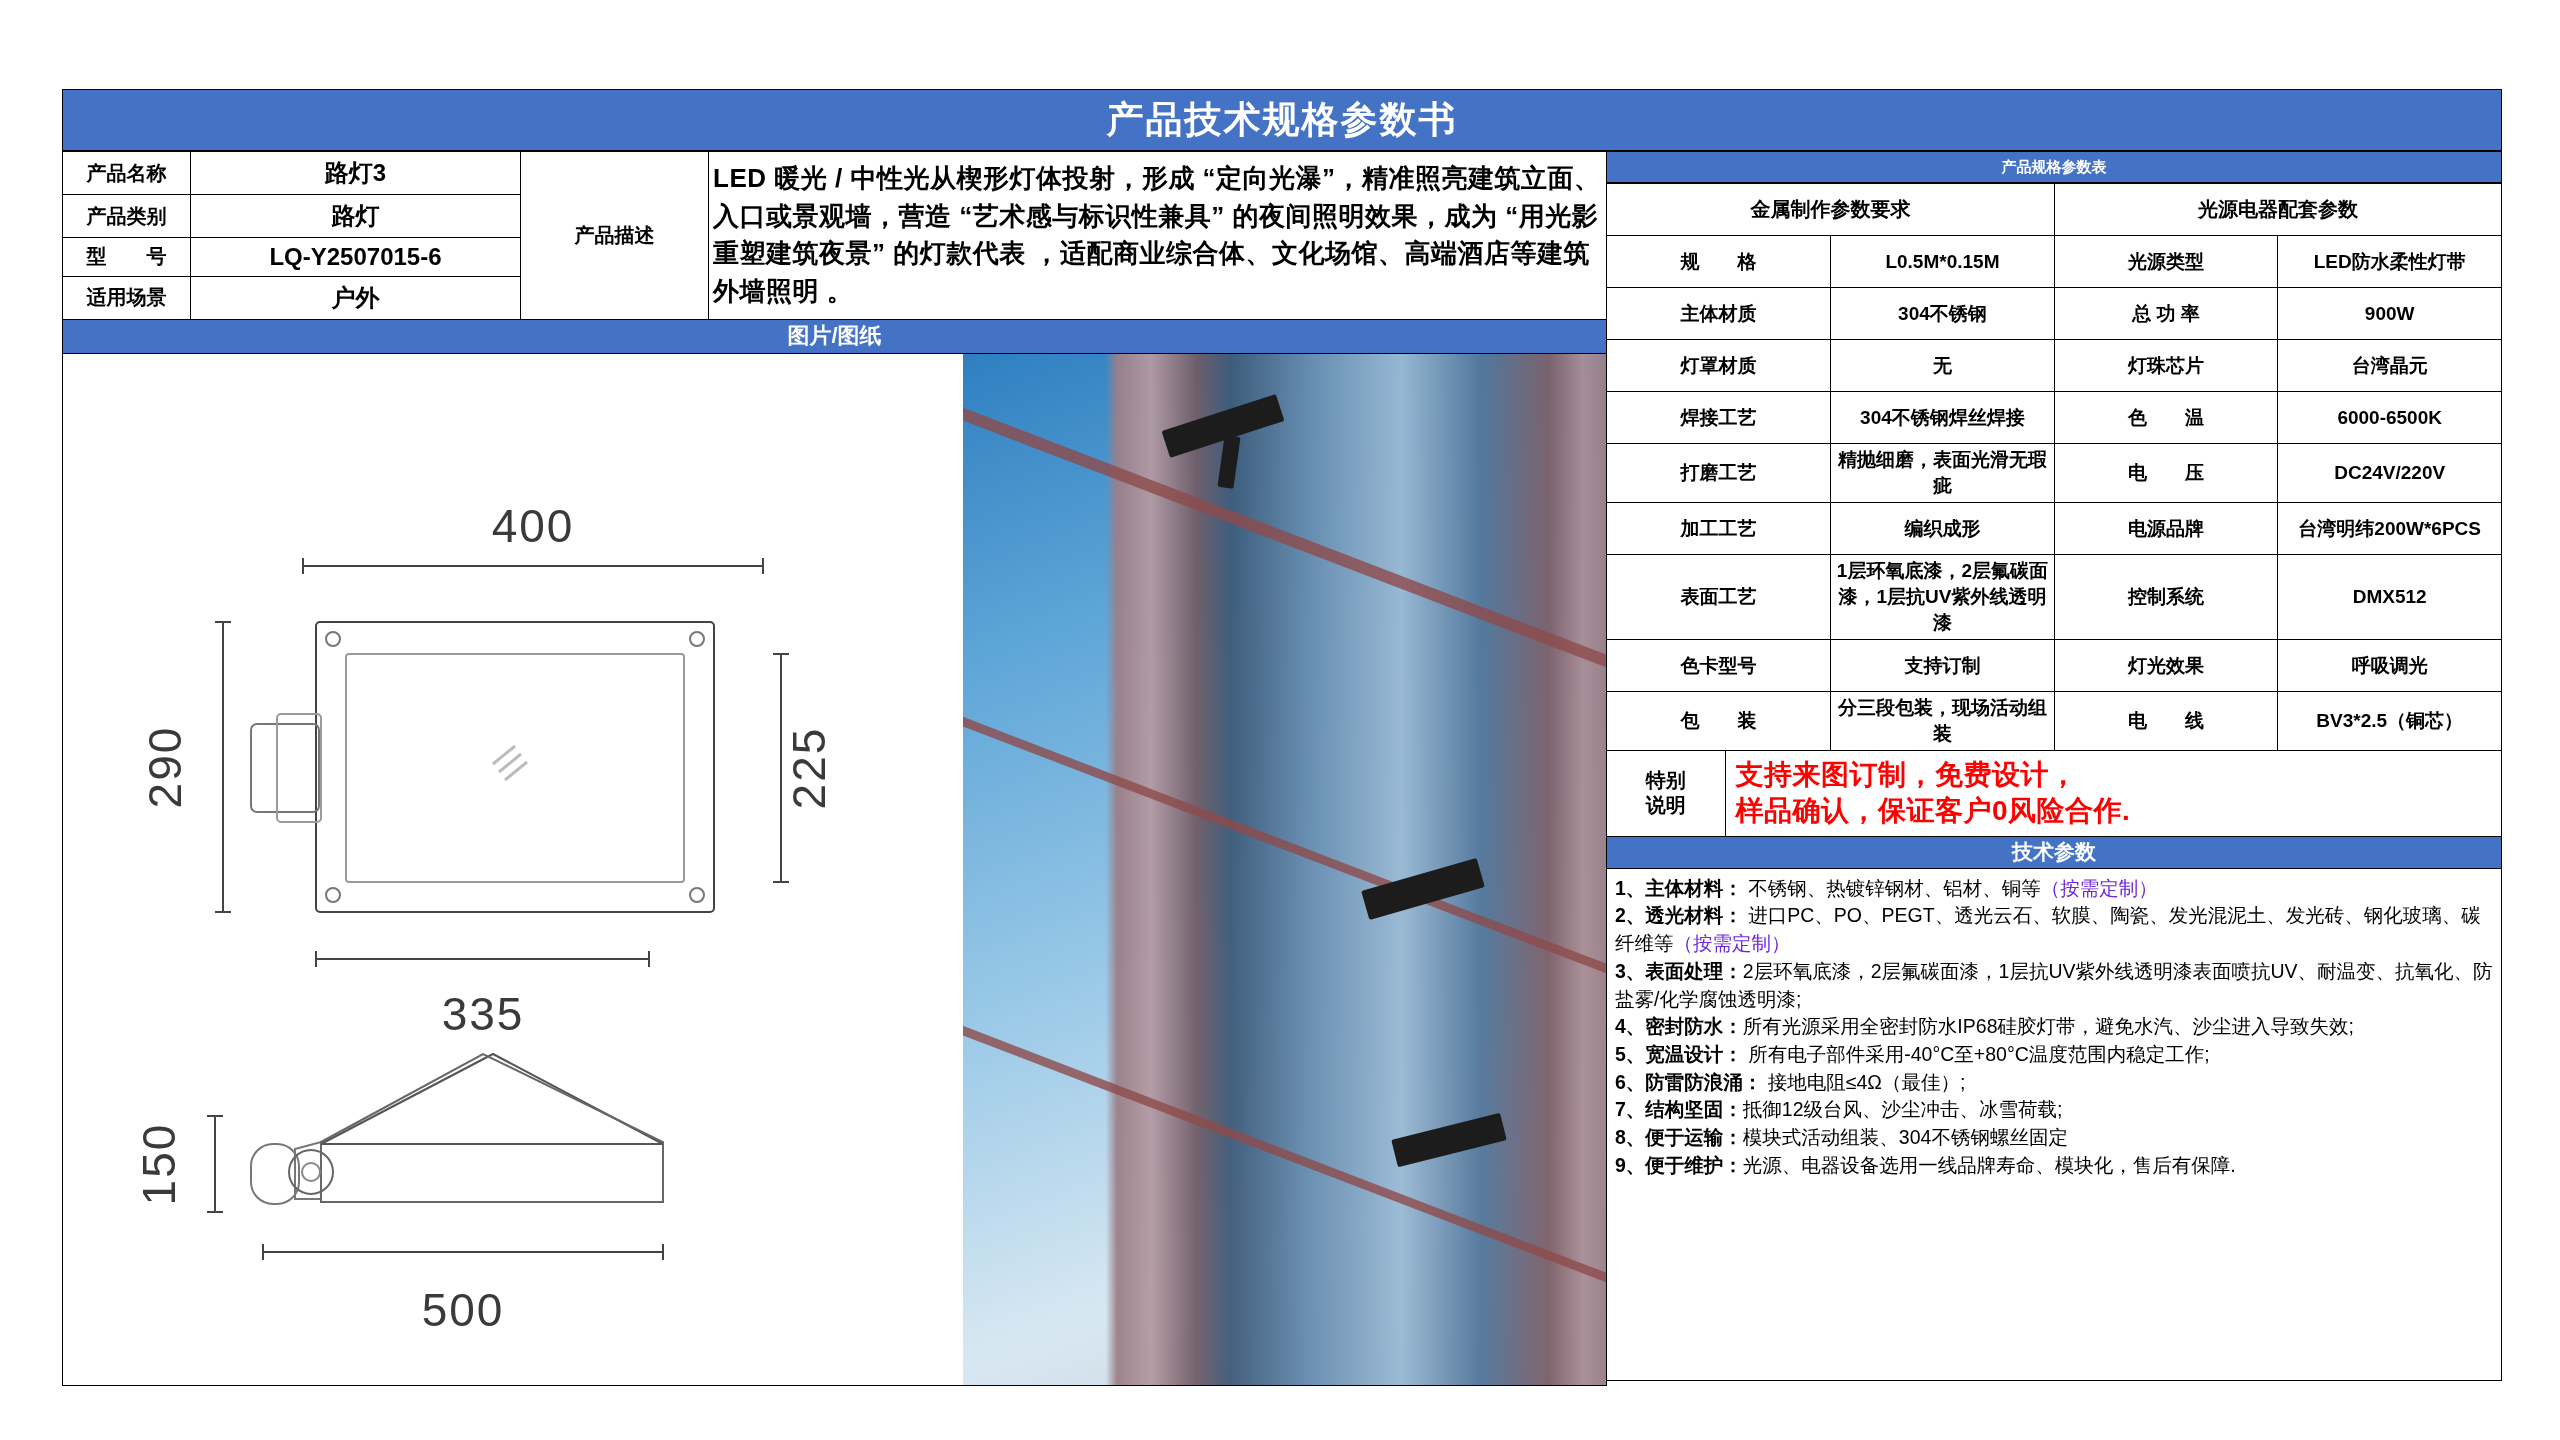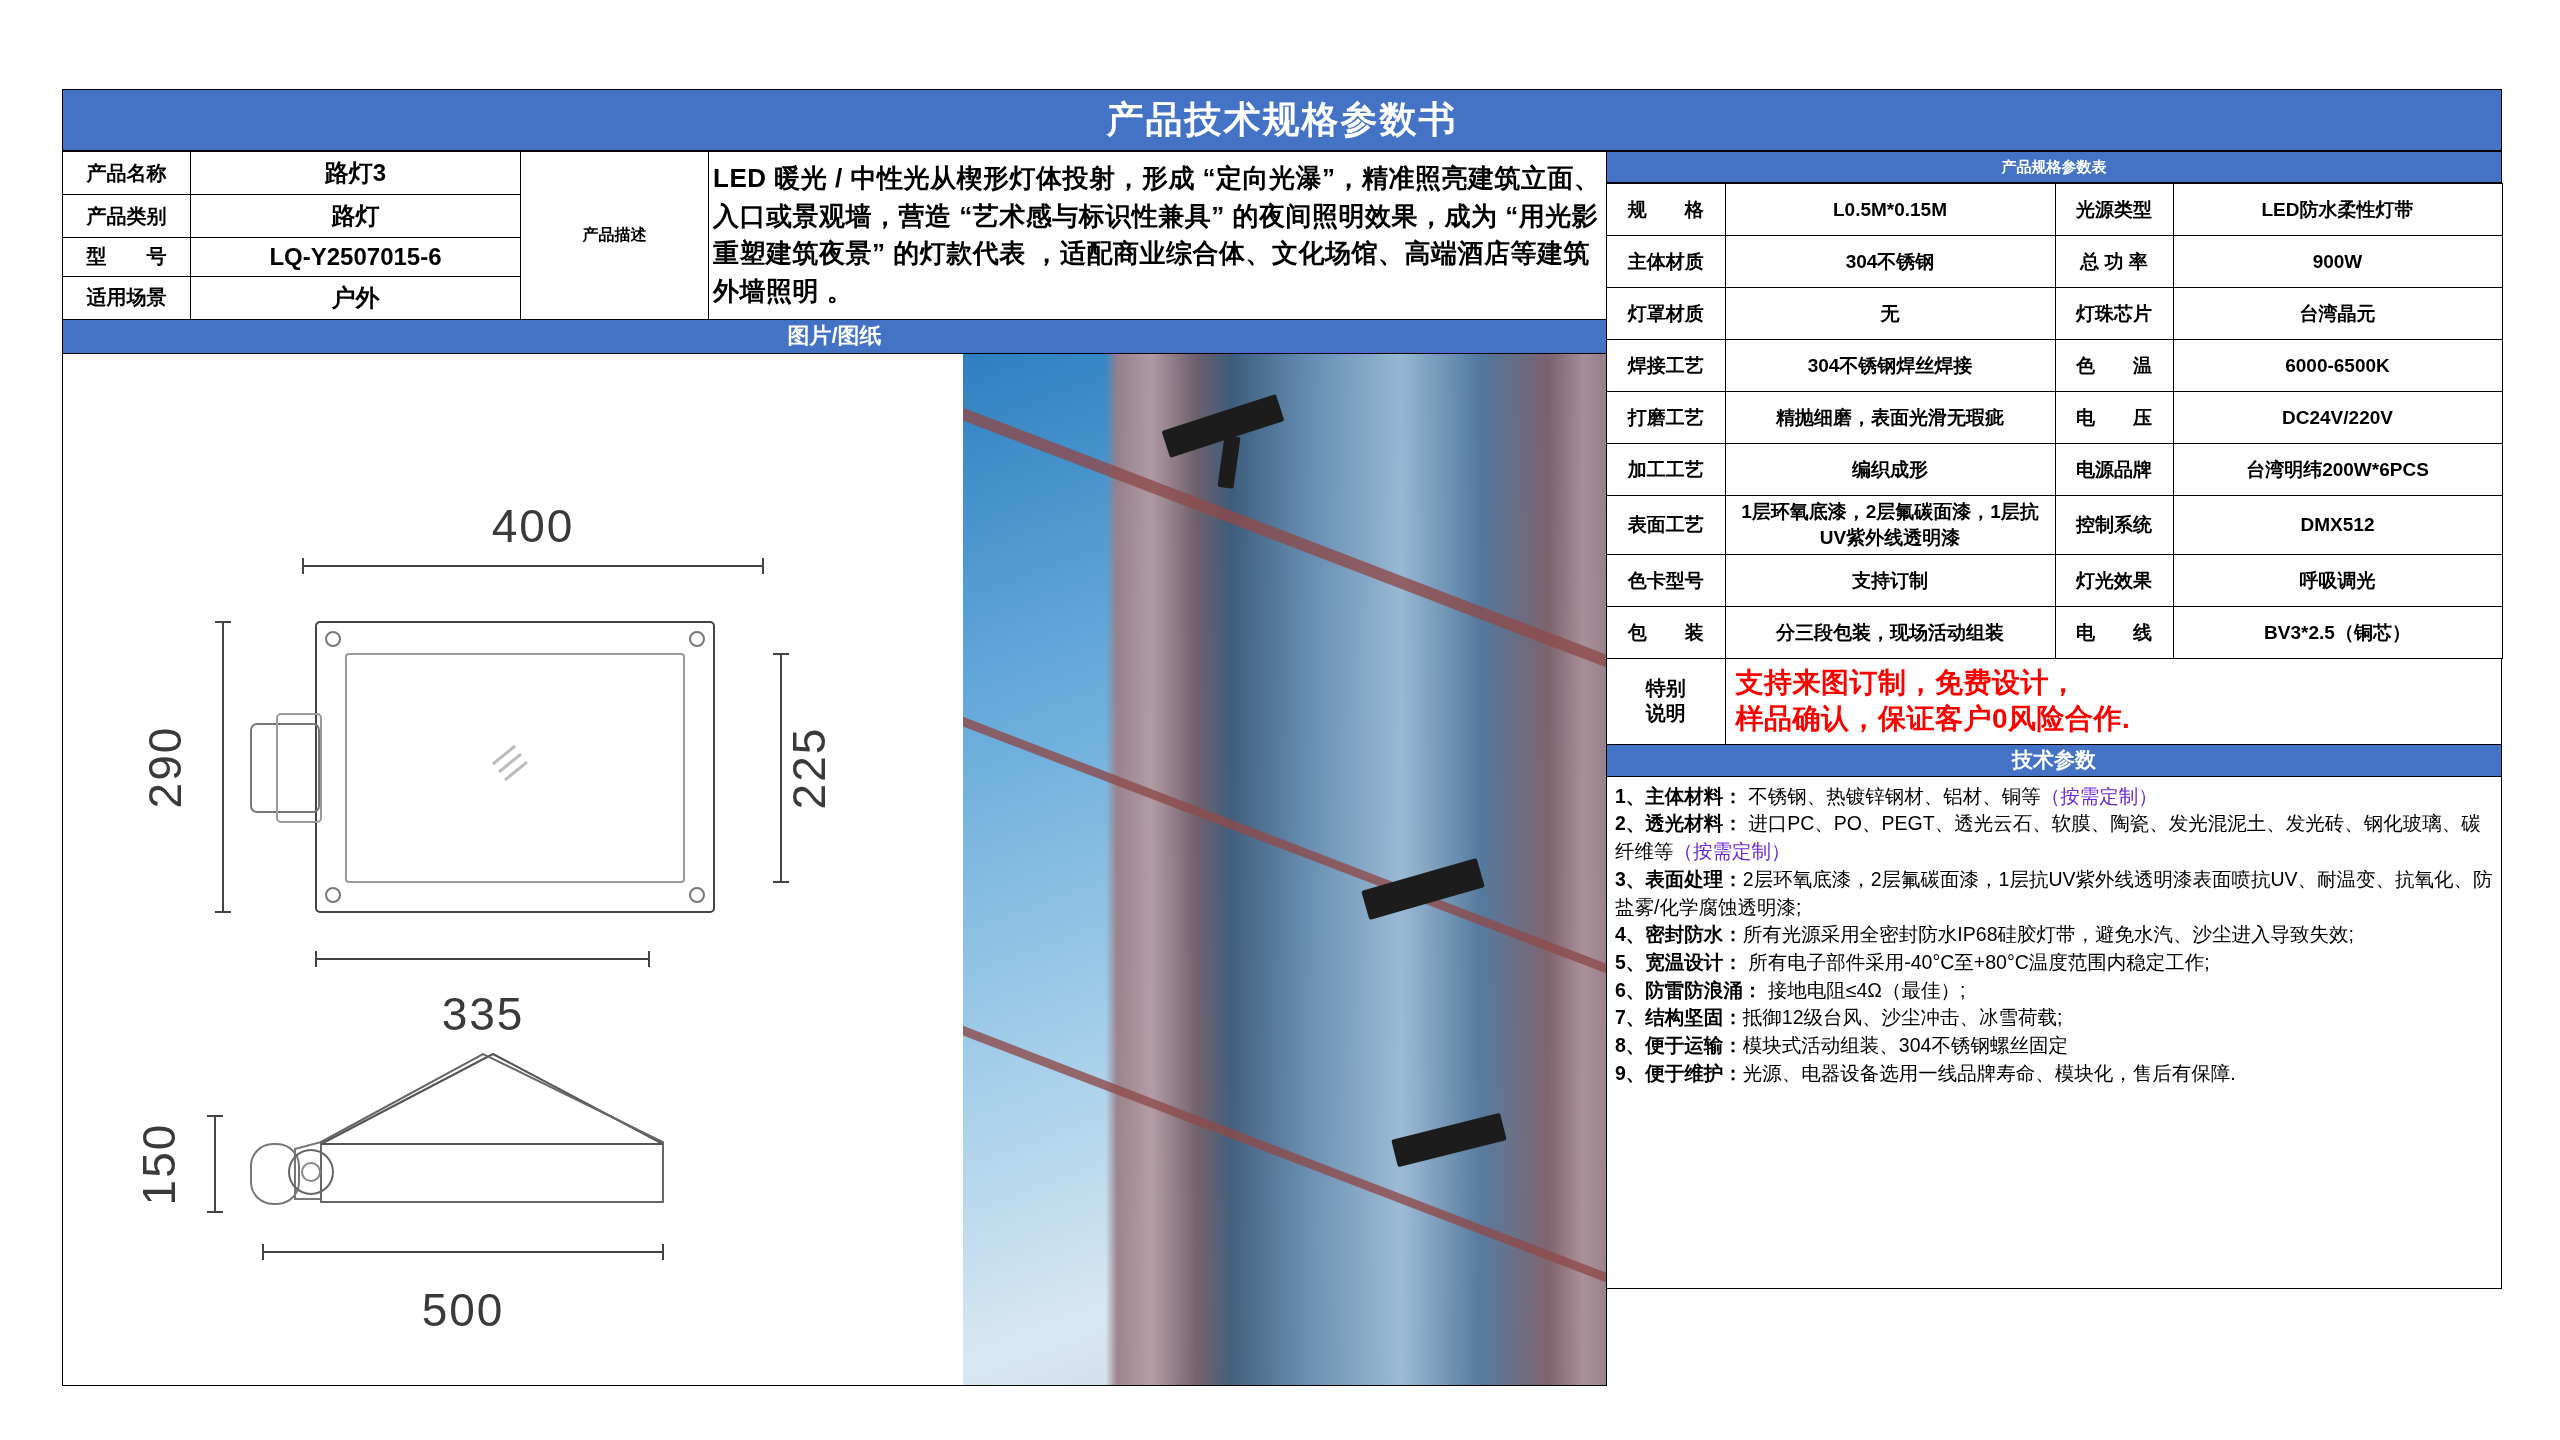--- a/index.html
+++ b/index.html
@@ -64,21 +64,21 @@
     width: 128px;
     font-size: 20px;
     letter-spacing: 0px;
   }
   .info-table td.val {
     width: 330px;
     font-size: 24px;
   }
   .info-table td.desc-lbl {
     width: 188px;
-    font-size: 16px;
+    font-size: 20px;
   }
   .info-table td.desc {
     text-align: left;
     font-size: 26px;
     font-weight: bold;
     line-height: 1.45;
     padding: 8px 4px;
     letter-spacing: 0.5px;
   }
   
@@ -354,20 +354,24 @@
     </div>
 
     <div class="right-col">
 
       <div class="spec-head">
         <span>产品规格参数表</span>
       </div>
 
       <table class="spec-table">
         <tbody>
+            <tr>
+          <td class="sub" colspan="2" style="border-left:none;">金属制作参数要求</td>
+          <td class="sub" colspan="2">光源电器配套参数</td>
+        </tr>
         <tr>
           <td class="c1" style="border-left:none;">规　　格</td>
           <td class="c2">L0.5M*0.15M</td>
           <td class="c3">光源类型</td>
           <td class="c4">LED防水柔性灯带</td>
         </tr>
         <tr>
           <td class="c1" style="border-left:none;">主体材质</td>
           <td class="c2">304不锈钢</td>
           <td class="c3">总 功 率</td>

